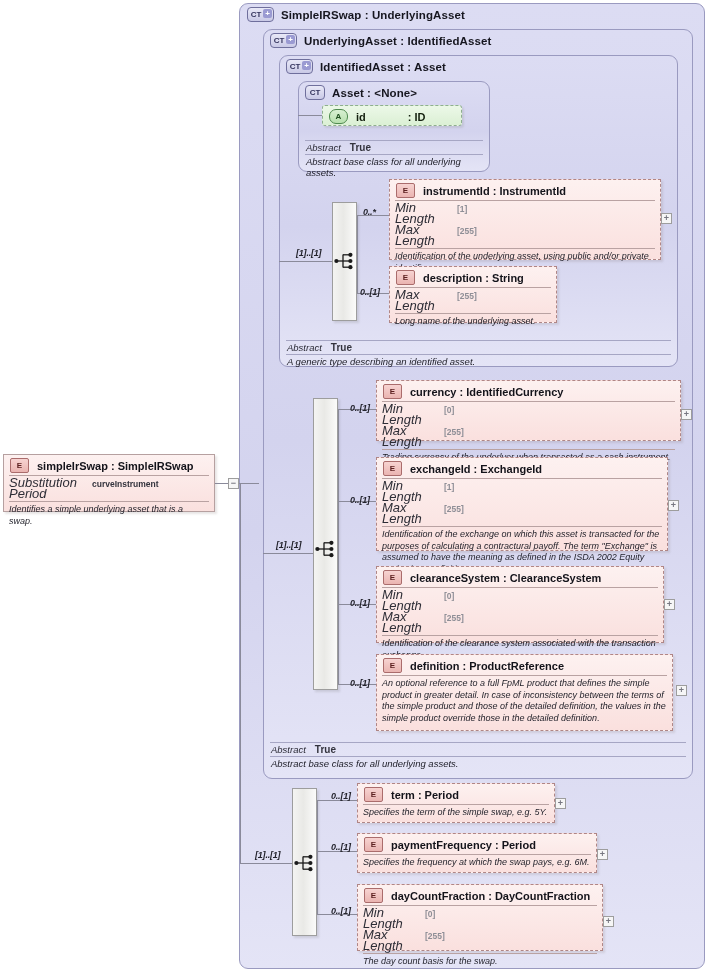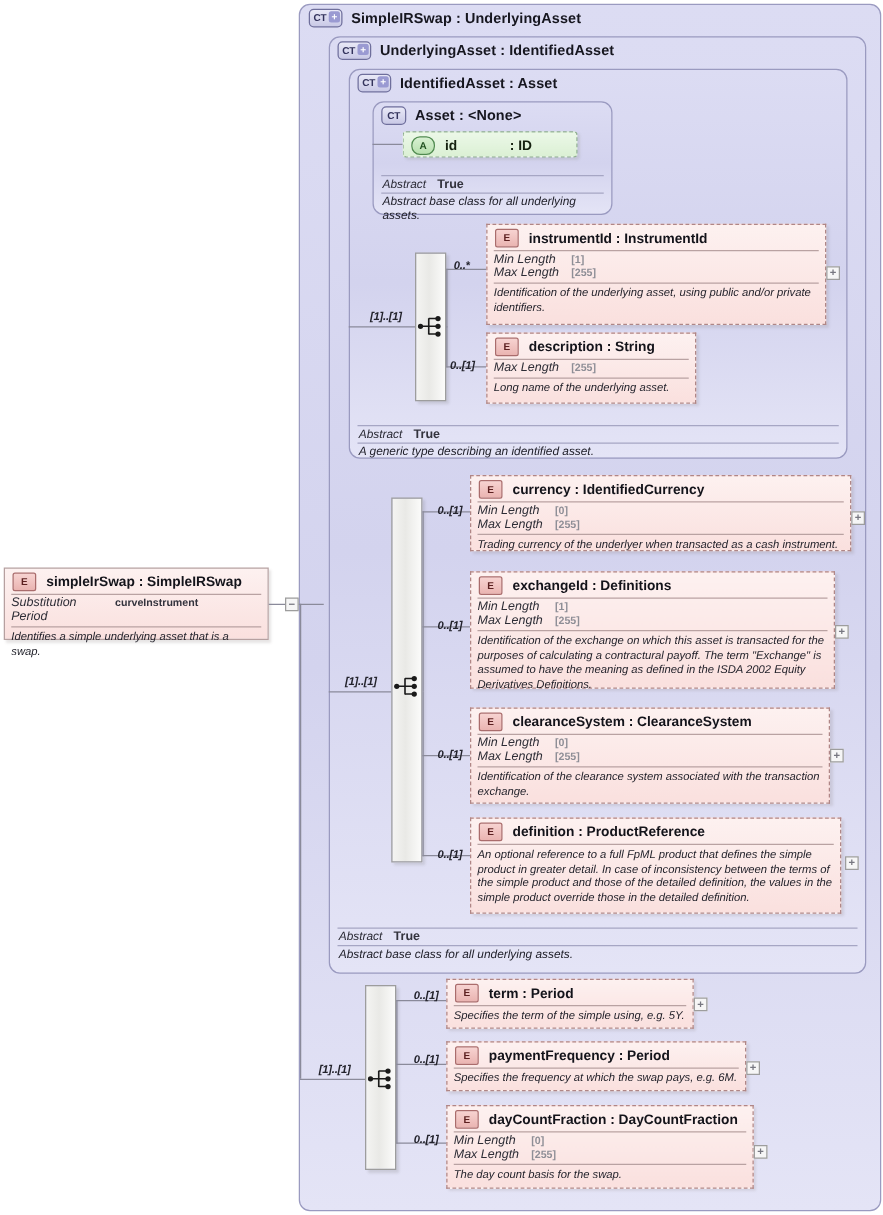--- a/index.html
+++ b/index.html
@@ -71,21 +71,21 @@
     width:17px;height:13px;flex:none;
     border:1px solid #4f8a4f;border-radius:7px;
     background:linear-gradient(180deg,#d8f0d2,#b7e0ae);
     font-size:8px;font-weight:bold;color:#1f4f1f;
     display:flex;align-items:center;justify-content:center;line-height:1;
   }
   .e-name{font-size:11px;font-weight:bold;color:#13131a;}
   .hr{border-top:1px solid #b9a2a2;margin:0 5px;}
   .facets{padding:1px 5px 2px 5px;}
   .facet{display:flex;align-items:baseline;line-height:11px;}
-  .facet .fk{font-style:italic;font-size:10px;color:#2d2d36;width:62px;}
+  .facet .fk{font-style:italic;font-size:13px;color:#2d2d36;width:62px;}
   .facet .fv{font-size:8.5px;color:#8e8e96;font-weight:bold;}
   .edoc{font-style:italic;font-size:9px;color:#1e1e27;padding:2px 5px 3px 5px;line-height:11.5px;}
 
   
   .abox{
     position:absolute;box-sizing:border-box;
     border:1px dashed #8fae8f;
     background:linear-gradient(180deg,#ecf8e8 0%,#dbf0d4 100%);
     box-shadow:2px 2px 2px rgba(120,130,115,.18);
   }
@@ -290,21 +290,21 @@
   </div>
   <div class="hr"></div>
   <div class="edoc">Trading currency of the underlyer when transacted as a cash instrument.</div>
 </div>
 <div class="card" style="left:350px;top:403px;">0..[1]</div>
 <div class="tog" style="left:681px;top:409px;">+</div>
 
 <div class="ebox" style="left:376px;top:457px;width:292px;height:94px;">
   <div class="ebox-hdr">
     <span class="e-icon">E</span>
-    <span class="e-name">exchangeId : Definitions</span>
+    <span class="e-name">exchangeId : ExchangeId</span>
   </div>
   <div class="hr"></div>
   <div class="facets">
     <div class="facet">
       <span class="fk">Min Length</span>
       <span class="fv">[1]</span>
     </div>
     <div class="facet">
       <span class="fk">Max Length</span>
       <span class="fv">[255]</span>
@@ -379,21 +379,21 @@
 <div class="ln lnh" style="left:317px;top:851px;width:40px;"></div>
 <div class="ln lnv" style="left:317px;top:863px;height:52px;"></div>
 <div class="ln lnh" style="left:317px;top:914px;width:40px;"></div>
 
 <div class="ebox" style="left:357px;top:783px;width:198px;height:40px;">
   <div class="ebox-hdr">
     <span class="e-icon">E</span>
     <span class="e-name">term        : Period</span>
   </div>
   <div class="hr"></div>
-  <div class="edoc">Specifies the term of the simple using, e.g. 5Y.</div>
+  <div class="edoc">Specifies the term of the simple swap, e.g. 5Y.</div>
 </div>
 <div class="card" style="left:331px;top:791px;">0..[1]</div>
 <div class="tog" style="left:555px;top:798px;">+</div>
 
 <div class="ebox" style="left:357px;top:833px;width:240px;height:40px;">
   <div class="ebox-hdr">
     <span class="e-icon">E</span>
     <span class="e-name">paymentFrequency : Period</span>
   </div>
   <div class="hr"></div>

